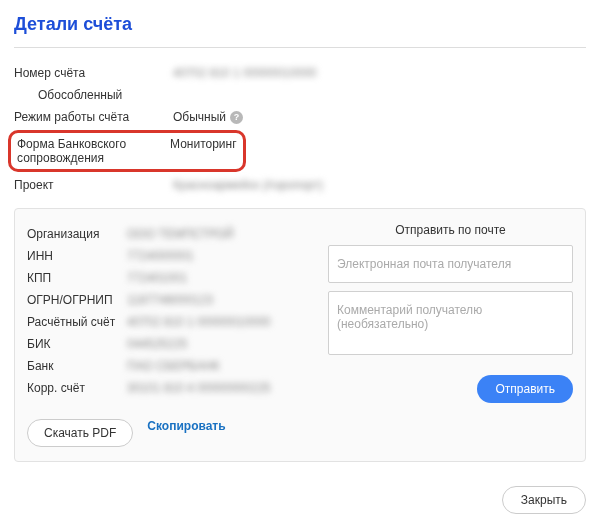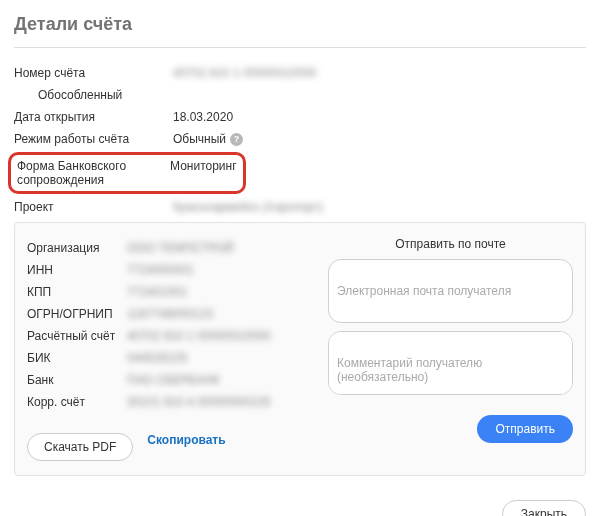--- a/index.html
+++ b/index.html
@@ -1,34 +1,34 @@
 <!DOCTYPE html>
 <html><head>
 <meta charset="utf-8">
 <style>
 * { box-sizing: border-box; margin: 0; padding: 0; }
 body { font-family: Arial, sans-serif; font-size: 13px; color: #333; background: #fff; width: 600px; }
 .container { padding: 14px 14px 10px 14px; }
-.page-title { font-size: 18px; font-weight: bold; color: #737373; margin-bottom: 12px; }
+.page-title { font-size: 18px; font-weight: bold; color: #1d4ed8; margin-bottom: 12px; }
 .hr { border: none; border-top: 1px solid #ddd; margin-bottom: 14px; }
 .detail-row { display: flex; padding: 4px 0; align-items: flex-end; }
 .detail-label { width: 135px; flex-shrink: 0; color: #333; font-size: 12px; }
 .detail-value { color: #333; font-size: 12px; display: flex; align-items: center; gap: 4px; margin-left: 24px; }
 .blur { filter: blur(3px); color: #888; user-select: none; }
 .highlight-row { border: 3px solid #D9362B; border-radius: 10px; padding: 4px 6px; margin: 2px 0 2px -6px; display: inline-flex; align-items: flex-start; }
 .highlight-row .detail-label { width: 129px; }
 .help-icon { display: inline-flex; width: 13px; height: 13px; border-radius: 50%; background: #b8b8b8; color: #fff; font-size: 9px; align-items: center; justify-content: center; font-weight: bold; }
-.panel { display: flex; gap: 4px; margin-top: 4px; border: 1px solid #e2e2e2; border-radius: 4px; background: #fafafa; padding: 14px 12px; }
+.panel { display: flex; gap: 4px; margin-top: 12px; border: 1px solid #e2e2e2; border-radius: 4px; background: #fafafa; padding: 14px 12px; }
 .panel-left { flex: 1; }
 .panel-right { width: 245px; display: flex; flex-direction: column; }
 .org-row { display: flex; padding: 4px 0; font-size: 12px; }
 .org-label { width: 100px; flex-shrink: 0; color: #333; }
 .org-value { color: #888; }
 .send-title { text-align: center; font-size: 12px; color: #333; margin-bottom: 8px; }
-.input { width: 100%; border: 1px solid #d0d0d0; border-radius: 13px; padding: 24px 8px; font-size: 12px; color: #333; background: #fff; font-family: inherit; }
+.input { width: 100%; border: 1px solid #d0d0d0; border-radius: 2px; padding: 11px 8px; font-size: 12px; color: #333; background: #fff; font-family: inherit; }
 .input::placeholder { color: #aaa; }
 .textarea { height: 64px; resize: none; margin-top: 8px; }
 .actions-left { display: flex; align-items: flex-start; gap: 14px; margin-top: 20px; }
 .btn-pdf { border: 1px solid #ccc; background: #fff; border-radius: 16px; padding: 6px 16px; font-size: 12px; color: #333; cursor: pointer; }
 .btn-link { color: #1971C2; font-size: 12px; font-weight: bold; cursor: pointer; }
 .actions-right { display: flex; justify-content: flex-end; margin-top: 20px; }
 .btn-send { background: #3b82f6; color: #fff; border: none; border-radius: 16px; padding: 7px 18px; font-size: 12px; cursor: pointer; }
 .footer { display: flex; justify-content: flex-end; padding: 14px 14px; }
 .btn-close { border: 1px solid #ccc; background: #fff; border-radius: 16px; padding: 6px 18px; font-size: 12px; color: #333; cursor: pointer; }
 </style>
@@ -41,24 +41,20 @@
 
   <div class="detail-row">
     <div class="detail-label">Номер счёта</div>
     <div class="detail-value blur">40702 810 1 00000010000</div>
   </div>
 
   <div class="detail-row">
     <div class="detail-value">Обособленный</div>
   </div>
 
-  <div class="detail-row">
-    <div class="detail-label">Дата открытия</div>
-    <div class="detail-value">18.03.2020</div>
-  </div>
 
   <div class="detail-row">
     <div class="detail-label">Режим работы счёта</div>
     <div class="detail-value">
       <span>Обычный</span>
       <span class="help-icon">?</span>
     </div>
   </div>
 
   <div class="highlight-row">

